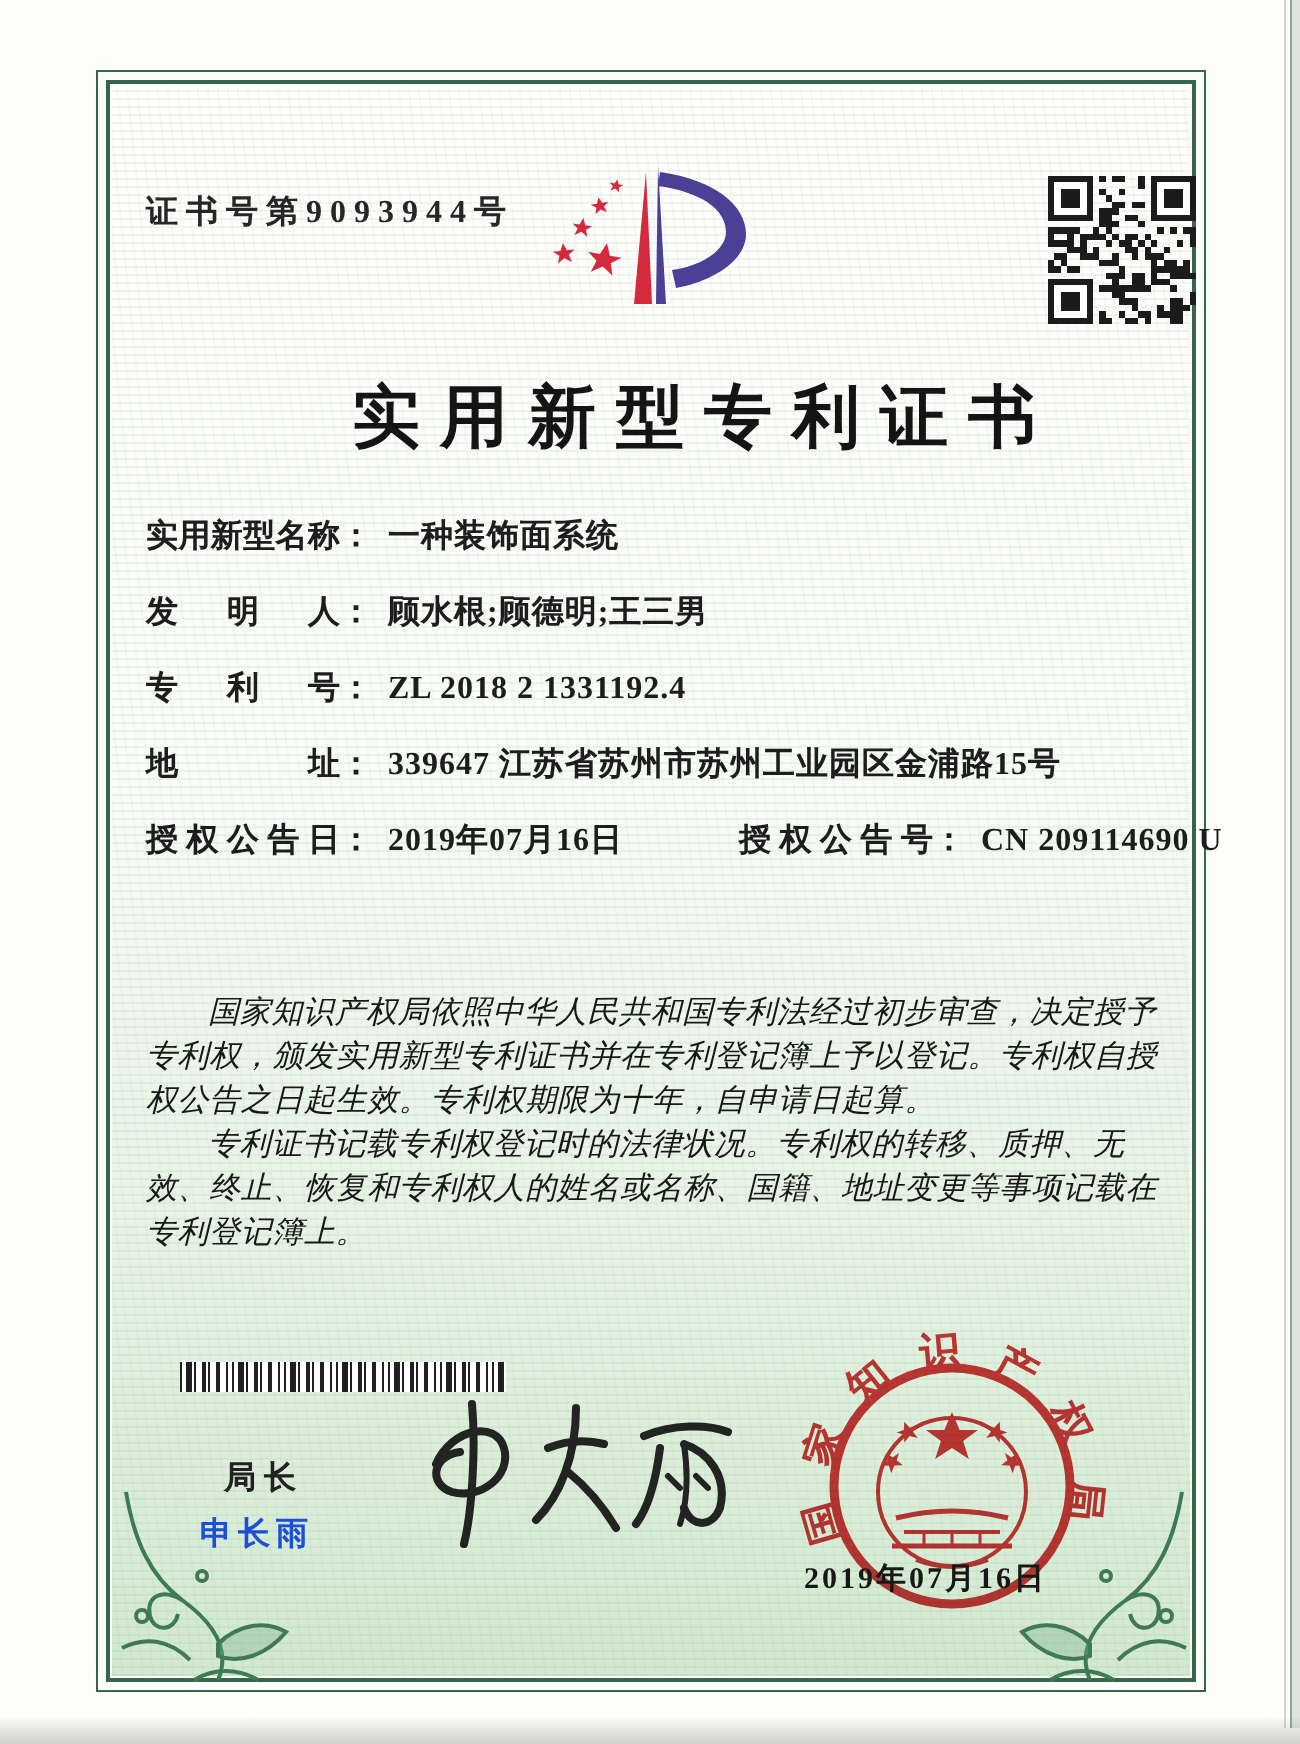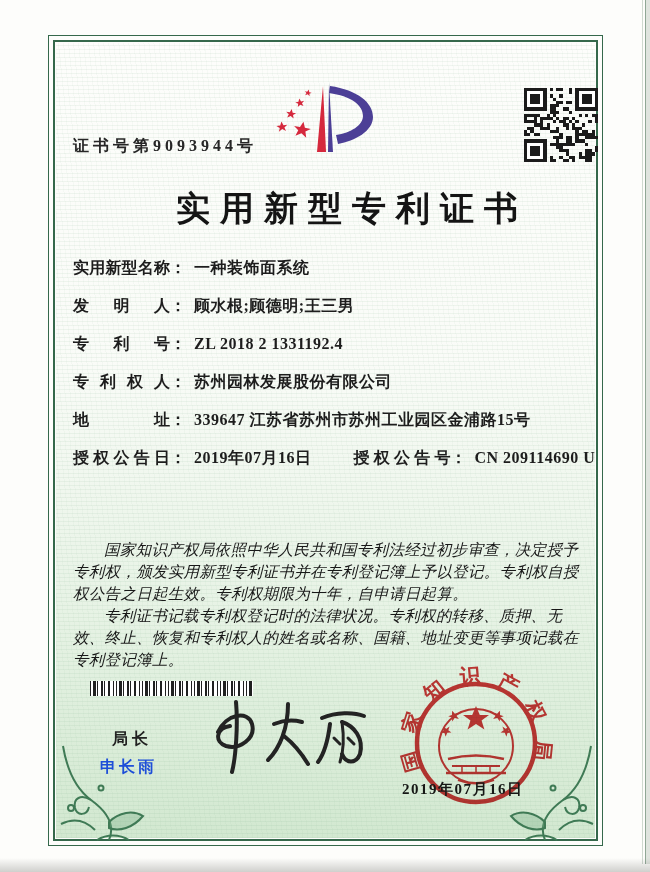--- a/index.html
+++ b/index.html
@@ -12,35 +12,35 @@
 
   
   .guilloche{position:absolute;left:56px;top:43px;width:539px;height:795px;pointer-events:none;
     background:linear-gradient(180deg, rgba(236,245,234,0) 0%, rgba(236,245,234,0.2) 40%, rgba(223,239,221,0.75) 72%, rgba(210,232,208,1) 100%);}
   .guilloche::after{content:"";position:absolute;inset:0;
     background:
       repeating-linear-gradient(0deg, rgba(110,165,125,0.13) 0 1px, rgba(0,0,0,0) 1px 4px),
       repeating-linear-gradient(84deg, rgba(110,165,125,0.07) 0 1px, rgba(0,0,0,0) 1px 5px);
     opacity:.7;}
 
-  .cert-number{position:absolute;left:73px;top:96px;font-size:16px;font-weight:600;letter-spacing:4px;color:#262626;margin-top:40px;}
+  .cert-number{position:absolute;left:73px;top:96px;font-size:16px;font-weight:600;letter-spacing:4px;color:#262626;}
 
   .logo{position:absolute;left:262px;top:83px;width:112px;height:78px;}
   .qr{position:absolute;left:524px;top:88px;width:74px;height:74px;}
 
   .title{position:absolute;left:0;right:0;top:186px;text-align:center;font-size:34px;font-weight:600;letter-spacing:10px;color:#141414;text-indent:10px;margin-left:44px;}
 
   .fields{position:absolute;left:73px;top:258px;width:520px;font-size:16px;font-weight:600;color:#1d1d1d;}
   .frow{height:38px;white-space:nowrap;}
   .flabel{display:inline-block;width:97px;text-align:justify;text-align-last:justify;vertical-align:top;}
   .fcolon{display:inline-block;}
   .fvalue{display:inline-block;padding-left:8px;letter-spacing:.5px;}
-  .grant2{margin-left:42px;font-family:Liberation Mono, monospace;}
-
-  .body-text{position:absolute;left:73px;top:539px;width:507px;font-size:15.5px;line-height:22px;color:#181818;font-style:italic;font-weight:500;}
+  .grant2{margin-left:58px;font-family:Liberation Mono, monospace;}
+
+  .body-text{position:absolute;left:73px;top:496px;width:507px;font-size:15.5px;line-height:22px;color:#181818;font-style:italic;font-weight:500;}
   .body-text p{margin:0;text-indent:2em;letter-spacing:.3px;}
 
   .barcode{position:absolute;left:90px;top:681px;width:163px;height:15px;
     background:repeating-linear-gradient(90deg,#202020 0 1px,#fff 1px 3px,#202020 3px 6px,#fff 6px 7px,#202020 7px 8px,#fff 8px 11px,#202020 11px 13px,#fff 13px 14px,#202020 14px 15px,#fff 15px 18px,#202020 18px 20px,#fff 20px 23px,#202020 23px 24px,#fff 24px 26px);}
 
   .signer-title{position:absolute;left:100px;top:729px;font-size:16px;font-weight:600;letter-spacing:4px;color:#222;margin-left:12px;}
   .signer-name{position:absolute;left:100px;top:757px;font-size:16px;font-weight:600;letter-spacing:3px;color:#1d4ed8;}
   .signature{position:absolute;left:196px;top:694px;width:178px;height:88px;}
 
   .seal{position:absolute;left:394px;top:661px;width:166px;height:166px;mix-blend-mode:multiply;}
@@ -256,23 +256,20 @@
     <div class="frow">
       <span class="flabel">实用新型名称</span><span class="fcolon">：</span><span class="fvalue">一种装饰面系统</span>
     </div>
     <div class="frow">
       <span class="flabel">发明人</span><span class="fcolon">：</span><span class="fvalue">顾水根;顾德明;王三男</span>
     </div>
     <div class="frow">
       <span class="flabel">专利号</span><span class="fcolon">：</span><span class="fvalue">ZL 2018 2 1331192.4</span>
     </div>
     <div class="frow">
-      <span class="flabel">专利权人</span><span class="fcolon">：</span><span class="fvalue">苏州园林发展股份有限公司</span>
-    </div>
-    <div class="frow">
       <span class="flabel">地址</span><span class="fcolon">：</span><span class="fvalue">339647 江苏省苏州市苏州工业园区金浦路15号</span>
     </div>
     <div class="frow">
       <span class="flabel">授权公告日</span><span class="fcolon">：</span><span class="fvalue">2019年07月16日</span><span class="flabel grant2">授权公告号</span><span class="fcolon">：</span><span class="fvalue">CN 209114690 U</span>
     </div>
   </div>
 
   <div class="body-text">
     <p>国家知识产权局依照中华人民共和国专利法经过初步审查，决定授予专利权，颁发实用新型专利证书并在专利登记簿上予以登记。专利权自授权公告之日起生效。专利权期限为十年，自申请日起算。</p>
     <p>专利证书记载专利权登记时的法律状况。专利权的转移、质押、无效、终止、恢复和专利权人的姓名或名称、国籍、地址变更等事项记载在专利登记簿上。</p>

